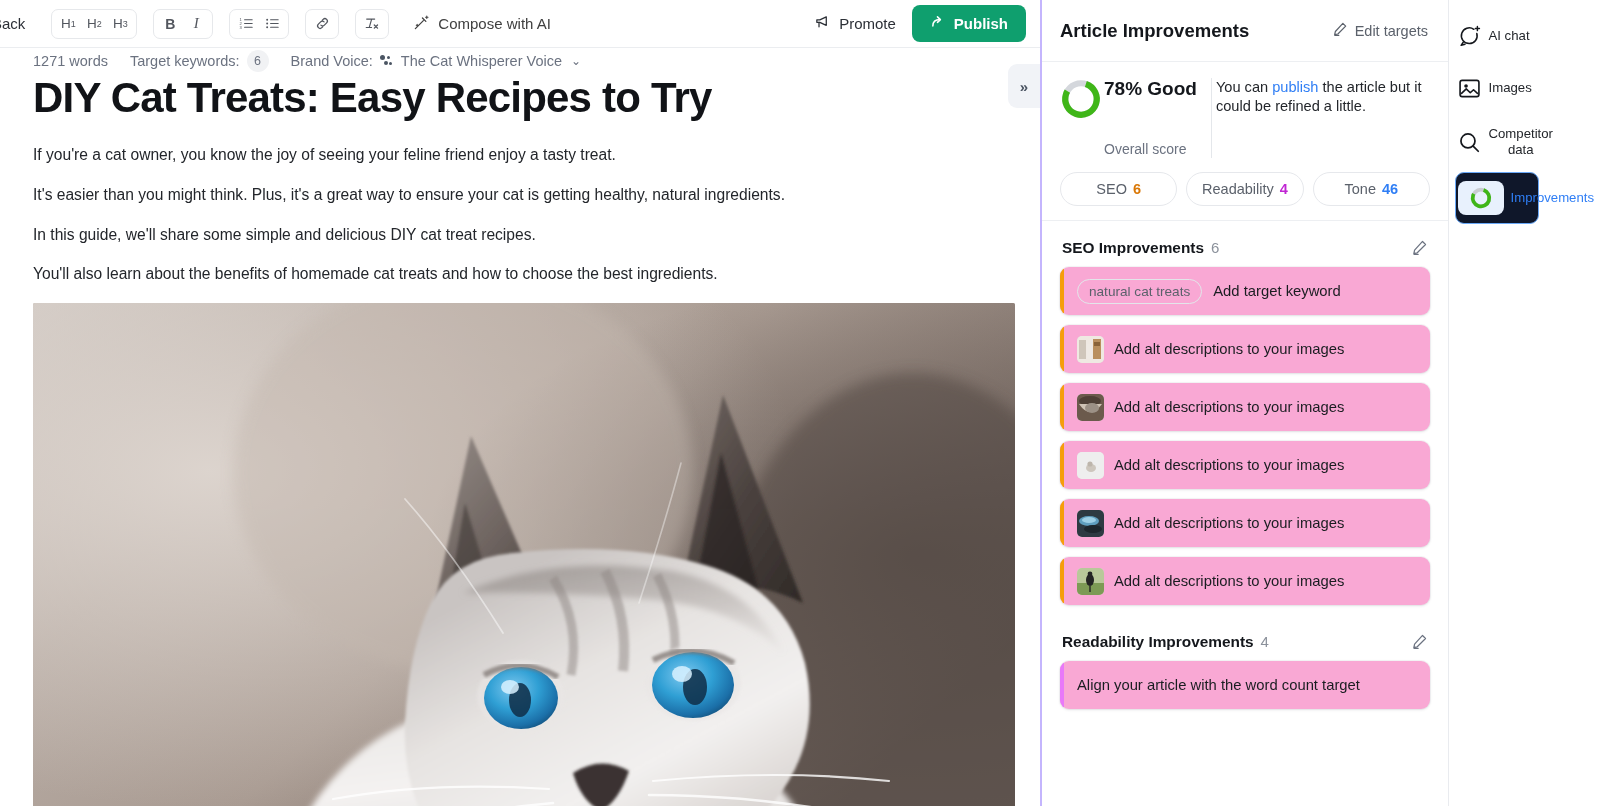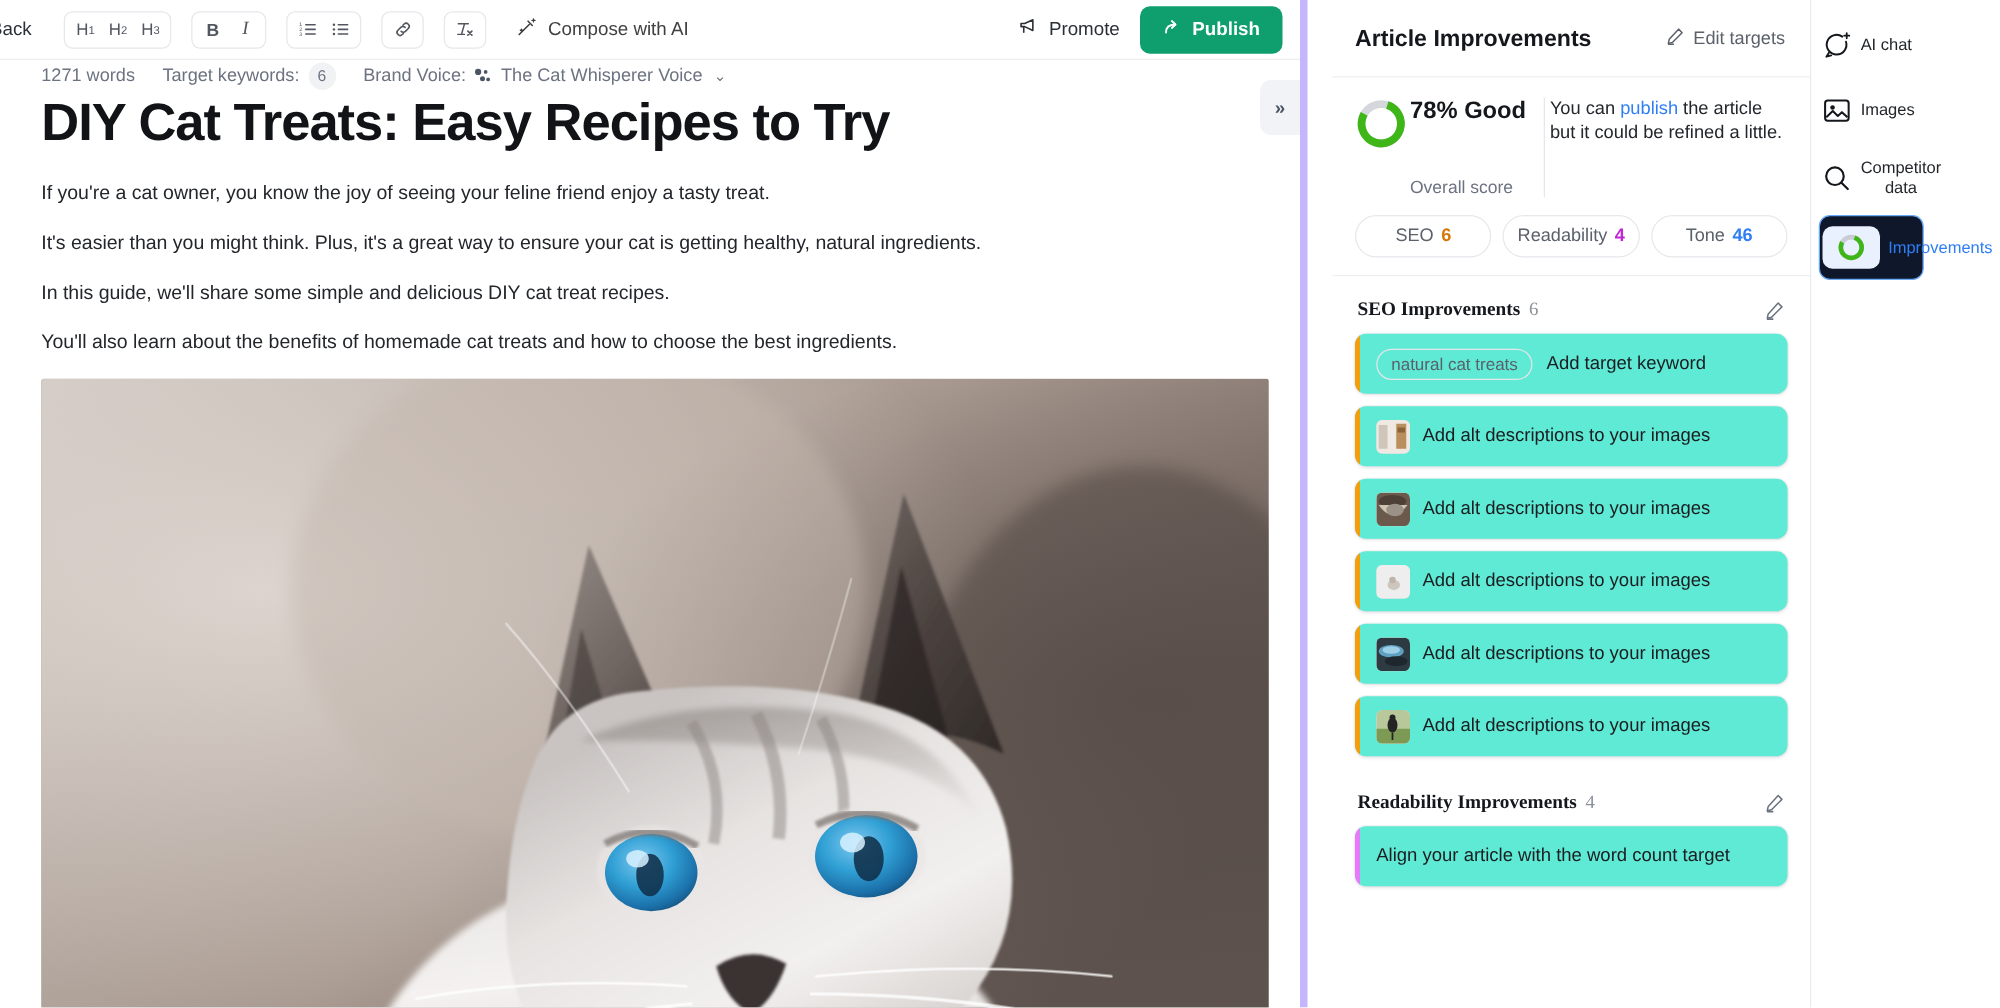--- a/index.html
+++ b/index.html
@@ -121,25 +121,24 @@
     display: flex; align-items: center; justify-content: center;
     color: #4b5563; font-size: 15px; font-weight: 700;
     cursor: pointer; z-index: 40;
     transform: translateX(-32px);
   }
 
   
   .panel {
     width: 408px; height: 806px;
     background: #ffffff;
-    border-left: 6px solid #c4b5fd;
+    border-left: 2px solid #c4b5fd;
     display: flex; flex-direction: column;
     overflow: hidden;
     position: relative;
-    padding-left: 20px;
   }
   .panel-head {
     height: 62px; flex: none;
     display: flex; align-items: center;
     padding: 0 20px 0 18px;
     border-bottom: 1px solid #edeff2;
   }
   .panel-title { font-size: 18.5px; font-weight: 700; color: #14171c; }
   .edit-targets {
     margin-left: auto; display: flex; align-items: center; gap: 7px;
@@ -163,31 +162,30 @@
     font-size: 14.5px; color: #5b616b; cursor: pointer;
   }
   .chip b { font-weight: 700; }
   .chip.seo b { color: #d97706; }
   .chip.read b { color: #c026d3; }
   .chip.tone b { color: #2f7ef5; }
 
   .panel-scroll { flex: 1 1 auto; overflow: hidden; padding: 0 18px 0 18px; }
 
   .sec-head {
-    display: flex; align-items: center;
+    display: flex; 
     padding: 18px 2px 10px 2px;
-    font-family: Liberation Serif, serif;
   }
   .sec-title { font-size: 15.4px; font-weight: 700; color: #14171c; }
   .sec-count { font-size: 15px; color: #8b919b; margin-left: 7px; font-weight: 400; }
   .sec-edit { margin-left: auto; color: #6b7280; cursor: pointer; display:flex; }
 
   .card {
     position: relative;
-    background: #5eead4;
+    background: #f9a8d4;
     border-radius: 9px;
     box-shadow: 0 1px 3px rgba(16,24,40,.10), 0 0 0 1px rgba(16,24,40,.04);
     min-height: 48px;
     display: flex; align-items: center;
     padding: 10px 14px 10px 17px;
     margin-bottom: 10px;
     cursor: pointer;
     overflow: hidden;
   }
   .card::before {

